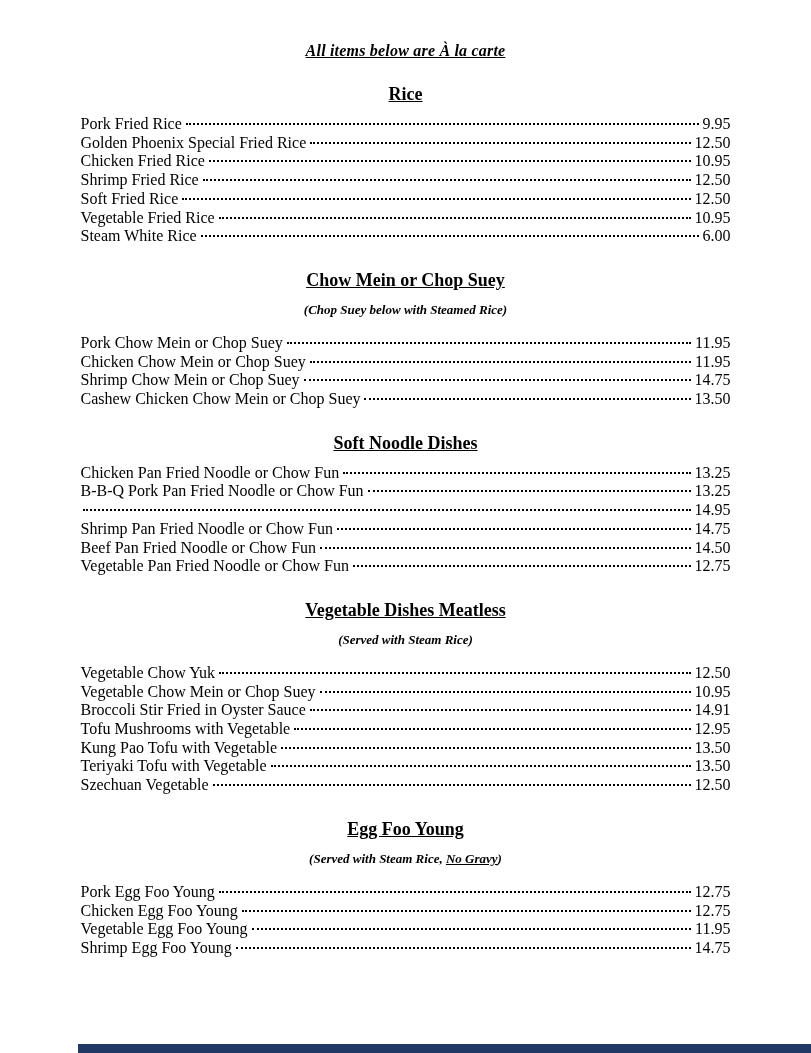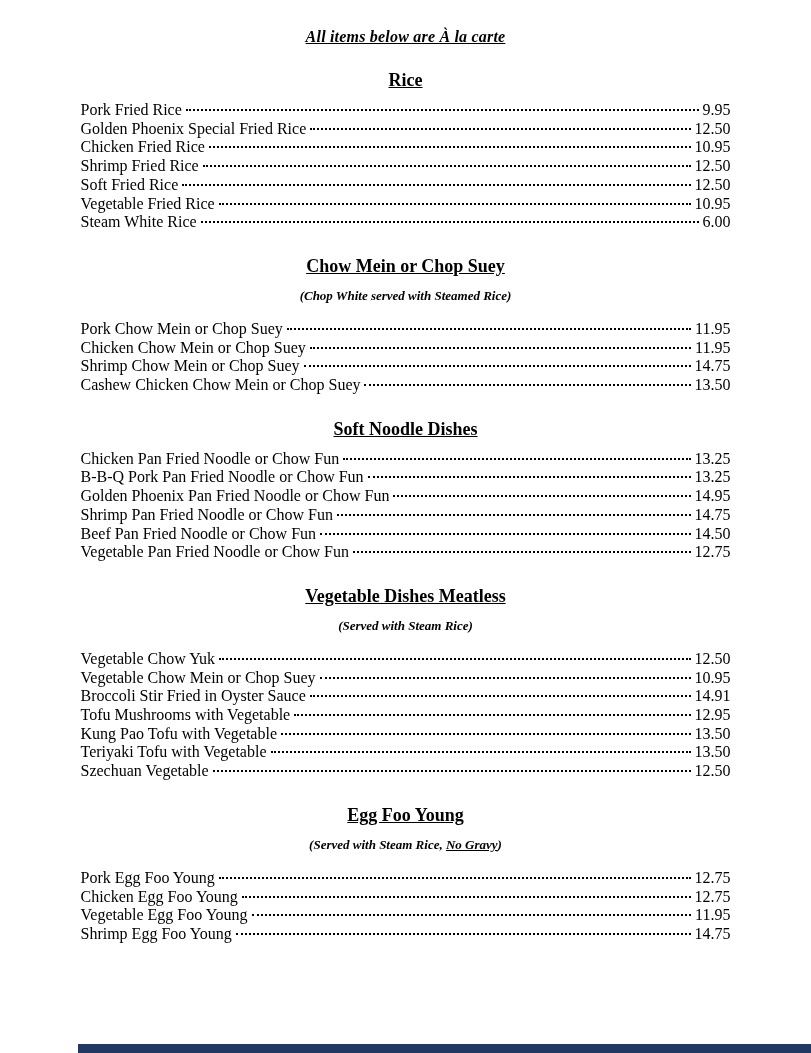--- a/index.html
+++ b/index.html
@@ -9,21 +9,21 @@
   }
   body {
     width: 811px;
     height: 1053px;
     position: relative;
     font-family: "Liberation Serif", serif;
     color: #000000;
     overflow: hidden;
   }
   .page {
-    padding-top: 28px;
+    padding-top: 42px;
   }
   .carte-header {
     text-align: center;
     font-size: 16px;
     font-weight: bold;
     font-style: italic;
     text-decoration: underline;
     letter-spacing: 0.2px;
   }
   .sections {
@@ -140,21 +140,21 @@
     <span class="item-name">Steam White Rice</span>
     <span class="dots"></span>
     <span class="item-price">6.00</span>
   </div>
 </div>
   </div>
 
   <div class="section">
     <div class="section-title">Chow Mein or Chop Suey</div>
     <div class="section-subtitles">
-          <div class="subtitle"><span>(Chop White served with Steamed Rice)</span></div>
+          <div class="subtitle"><span>(Chop Suey below with Steamed Rice)</span></div>
         </div>
     <div class="item-list">
   <div class="menu-item">
     <span class="item-name">Pork Chow Mein or Chop Suey</span>
     <span class="dots"></span>
     <span class="item-price">11.95</span>
   </div>
 
   <div class="menu-item">
     <span class="item-name">Chicken Chow Mein or Chop Suey</span>
@@ -186,21 +186,20 @@
     <span class="item-price">13.25</span>
   </div>
 
   <div class="menu-item">
     <span class="item-name">B-B-Q Pork Pan Fried Noodle or Chow Fun</span>
     <span class="dots"></span>
     <span class="item-price">13.25</span>
   </div>
 
   <div class="menu-item">
-    <span class="item-name">Golden Phoenix Pan Fried Noodle or Chow Fun</span>
     <span class="dots"></span>
     <span class="item-price">14.95</span>
   </div>
 
   <div class="menu-item">
     <span class="item-name">Shrimp Pan Fried Noodle or Chow Fun</span>
     <span class="dots"></span>
     <span class="item-price">14.75</span>
   </div>
 

